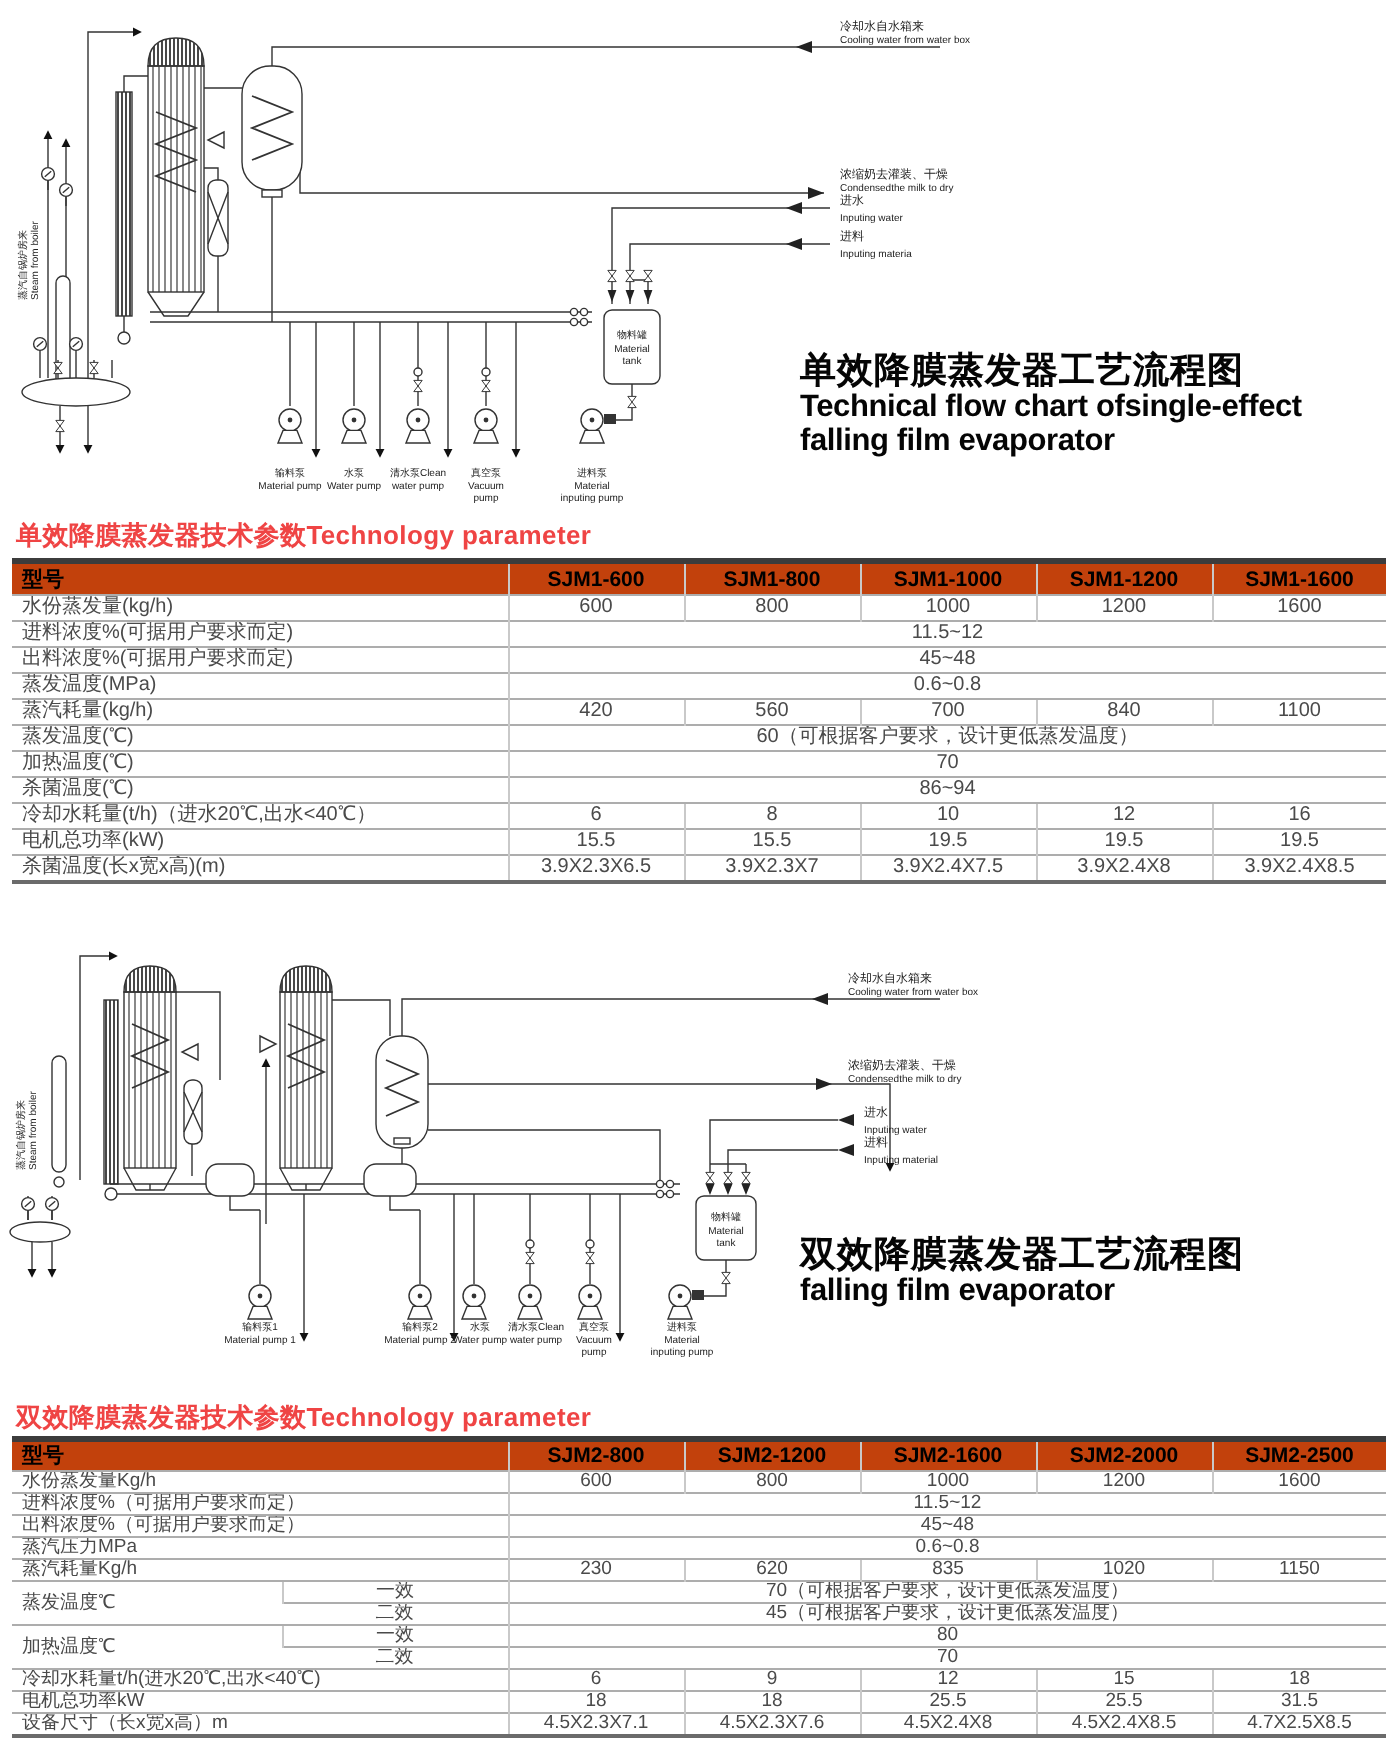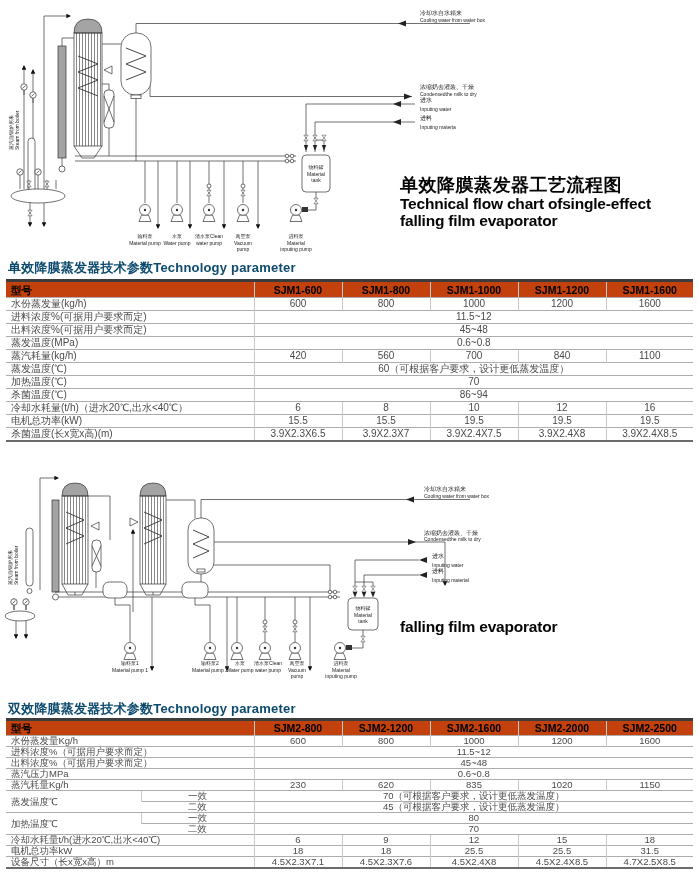--- a/index.html
+++ b/index.html
@@ -3,21 +3,21 @@
 <meta charset="utf-8">
 <style>
 *{box-sizing:border-box}
 html,body{margin:0;padding:0}
 body{width:699px;height:874px;background:#fff;position:relative;overflow:hidden;
      font-family:"Liberation Sans",sans-serif;color:#111}
 .abs{position:absolute}
 .title{position:absolute;left:400px;font-weight:bold;color:#050505}
 .title .cn{font-size:18px;line-height:19px;letter-spacing:0.5px}
 .title .en{font-size:15.5px;line-height:17px;letter-spacing:-0.2px}
-.sec-h{position:absolute;left:8px;font-size:13px;font-weight:bold;color:#0c4a6e;letter-spacing:0.2px}
+.sec-h{position:absolute;left:8px;font-size:13px;font-weight:bold;color:#ef4444;letter-spacing:0.2px}
 table.spec{position:absolute;left:6px;width:687px;border-collapse:collapse;table-layout:fixed;
            border-top:3px solid #3c3c3c;border-bottom:2px solid #6b6b6b}
 table.spec td{border-top:1px solid #adadad;border-left:1px solid #c9c9c9;
               font-size:10px;color:#4a4a4a;text-align:center;padding:0 2px;
               height:13px;line-height:12px;overflow:hidden;white-space:nowrap}
 table.spec td:first-child{border-left:none}
 table.spec tr.hd td{background:#c2410c;color:#000;font-weight:bold;font-size:10.5px;height:17px;border-top:none}
 table.spec td.lbl{text-align:left;padding-left:5px}
 #table2 td{height:11px;font-size:9.5px;line-height:10px}
 #table2 tr.hd td{height:16px;font-size:10.5px}
@@ -468,20 +468,21 @@
     </g>
     <g>
       <text class="te tm" x="341" y="195">进料泵</text>
       <text class="te tm" x="341" y="201.5">Material</text>
       <text class="te tm" x="341" y="207.5">inputing pump</text>
     </g>
   </g>
 </svg>
 
 <div class="title" style="top:618px">
+  <div class="cn">双效降膜蒸发器工艺流程图</div>
   <div class="en">falling film evaporator</div>
 </div>
 
 <div class="sec-h" style="top:700px">双效降膜蒸发器技术参数Technology parameter</div>
 
 <table class="spec" id="table2" style="top:718px">
   <colgroup>
       <col style="width:135px">
       <col style="width:113px">
       <col style="width:88px">

